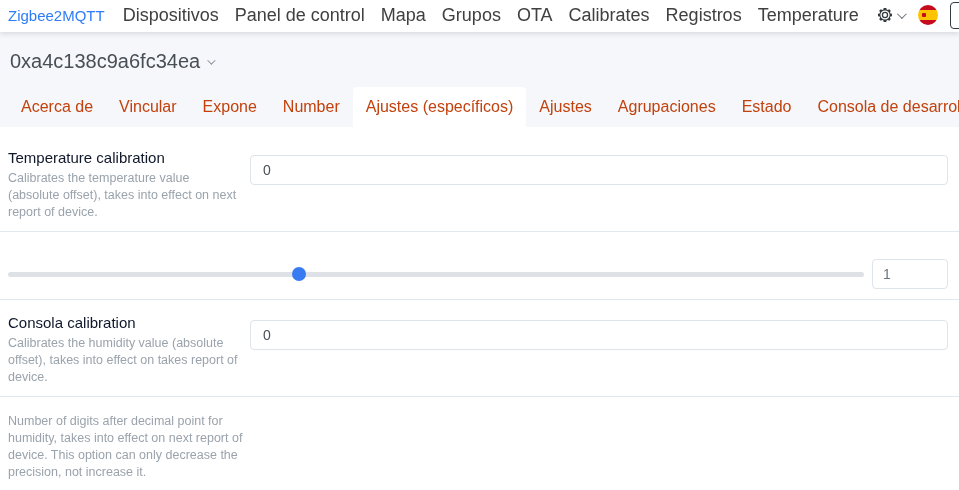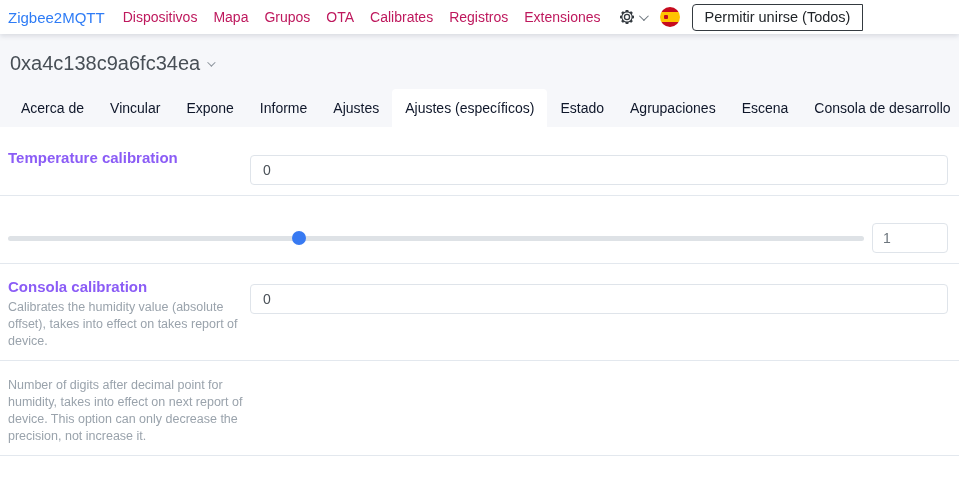--- a/index.html
+++ b/index.html
@@ -26,23 +26,23 @@
   }
   .brand {
     color: #2e7cf6;
     text-decoration: none;
     font-size: 15px;
     margin-right: 10px;
     cursor: pointer;
     white-space: nowrap;
   }
   .nav-item {
-    color: #be185d;
+    color: #404040;
     text-decoration: none;
-    font-size: 14px;
+    font-size: 18px;
     padding: 0 8px;
     cursor: pointer;
     white-space: nowrap;
   }
   .nav-gear {
     display: flex;
     align-items: center;
     gap: 4px;
     padding: 0 6px 0 10px;
     cursor: pointer;
@@ -102,22 +102,22 @@
     color: #484f56;
   }
   .title-caret { width: 6px; height: 6px; border-color: #8a929a; cursor: pointer; }
   .tabs {
     display: flex;
     align-items: flex-end;
     margin-top: 14px;
     padding-left: 8px;
   }
   .tab {
-    font-size: 14px;
-    color: #0f172a;
+    font-size: 16px;
+    color: #c2410c;
     text-decoration: none;
     padding: 11px 13px;
     white-space: nowrap;
     cursor: pointer;
     border-radius: 4px 4px 0 0;
   }
   .tab.active {
     background: #ffffff;
   }
 
@@ -128,22 +128,22 @@
     padding: 8px 0 0 0;
   }
   .setting-row {
     display: flex;
     padding: 13px 11px 10px 8px;
     border-bottom: 1px solid #e3e8ee;
   }
   .setting-info { width: 242px; flex: 0 0 auto; }
   .setting-title {
     font-size: 15px;
-    font-weight: 700;
-    color: #8b5cf6;
+    font-weight: 400;
+    color: #0f172a;
     line-height: 19px;
   }
   .setting-desc {
     font-size: 12.5px;
     color: #9aa3ac;
     line-height: 17px;
     margin-top: 3px;
     max-width: 236px;
   }
   .setting-control { flex: 1; padding-top: 7px; }
@@ -201,26 +201,27 @@
   }
 </style>
 </head>
 <body>
 
 <div class="page">
 
   <nav class="navbar">
     <a class="brand">Zigbee2MQTT</a>
     <a class="nav-item">Dispositivos</a>
+    <a class="nav-item">Panel de control</a>
     <a class="nav-item">Mapa</a>
     <a class="nav-item">Grupos</a>
     <a class="nav-item">OTA</a>
     <a class="nav-item">Calibrates</a>
     <a class="nav-item">Registros</a>
-    <a class="nav-item">Extensiones</a>
+    <a class="nav-item">Temperature</a>
 
     <div class="nav-gear">
       <svg width="16" height="16" viewBox="0 0 16 16" fill="#343a40">
         <path d="M8 4.8a3.2 3.2 0 1 0 0 6.4 3.2 3.2 0 0 0 0-6.4zm0 5.1a1.9 1.9 0 1 1 0-3.8 1.9 1.9 0 0 1 0 3.8z"></path>
         <path d="M9.3 1l.3 1.6c.4.1.8.3 1.2.5l1.4-.9 1.6 1.6-.9 1.4c.2.4.4.8.5 1.2l1.6.3v2.6l-1.6.3c-.1.4-.3.8-.5 1.2l.9 1.4-1.6 1.6-1.4-.9c-.4.2-.8.4-1.2.5L9.3 15H6.7l-.3-1.6c-.4-.1-.8-.3-1.2-.5l-1.4.9-1.6-1.6.9-1.4c-.2-.4-.4-.8-.5-1.2L1 9.3V6.7l1.6-.3c.1-.4.3-.8.5-1.2l-.9-1.4 1.6-1.6 1.4.9c.4-.2.8-.4 1.2-.5L6.7 1h2.6zM8 3.4A4.6 4.6 0 1 0 8 12.6 4.6 4.6 0 0 0 8 3.4z" fill-rule="evenodd"></path>
       </svg>
       <span class="caret"></span>
     </div>
 
     <div class="flag"></div>
@@ -234,35 +235,35 @@
 
   <div class="header">
     <div class="device-title-row">
       <span class="device-title">0xa4c138c9a6fc34ea</span>
       <span class="caret title-caret"></span>
     </div>
     <div class="tabs">
       <a class="tab">Acerca de</a>
       <a class="tab">Vincular</a>
       <a class="tab">Expone</a>
-      <a class="tab">Informe</a>
+      <a class="tab">Number</a>
+      <a class="tab active">Ajustes (específicos)</a>
       <a class="tab">Ajustes</a>
-      <a class="tab active">Ajustes (específicos)</a>
+      <a class="tab">Agrupaciones</a>
       <a class="tab">Estado</a>
-      <a class="tab">Agrupaciones</a>
-      <a class="tab">Escena</a>
       <a class="tab">Consola de desarrollo</a>
     </div>
   </div>
 
   <main class="content">
 
     <section class="setting-row">
       <div class="setting-info">
         <div class="setting-title">Temperature calibration</div>
+        <div class="setting-desc">Calibrates the temperature value (absolute offset), takes into effect on next report of device.</div>
       </div>
       <div class="setting-control">
         <input type="text" class="text-input" value="0" style="">
       </div>
     </section>
 
     <section class="setting-row">
       <div class="setting-control slider-control">
         <div class="slider">
           <div class="slider-track"></div>

